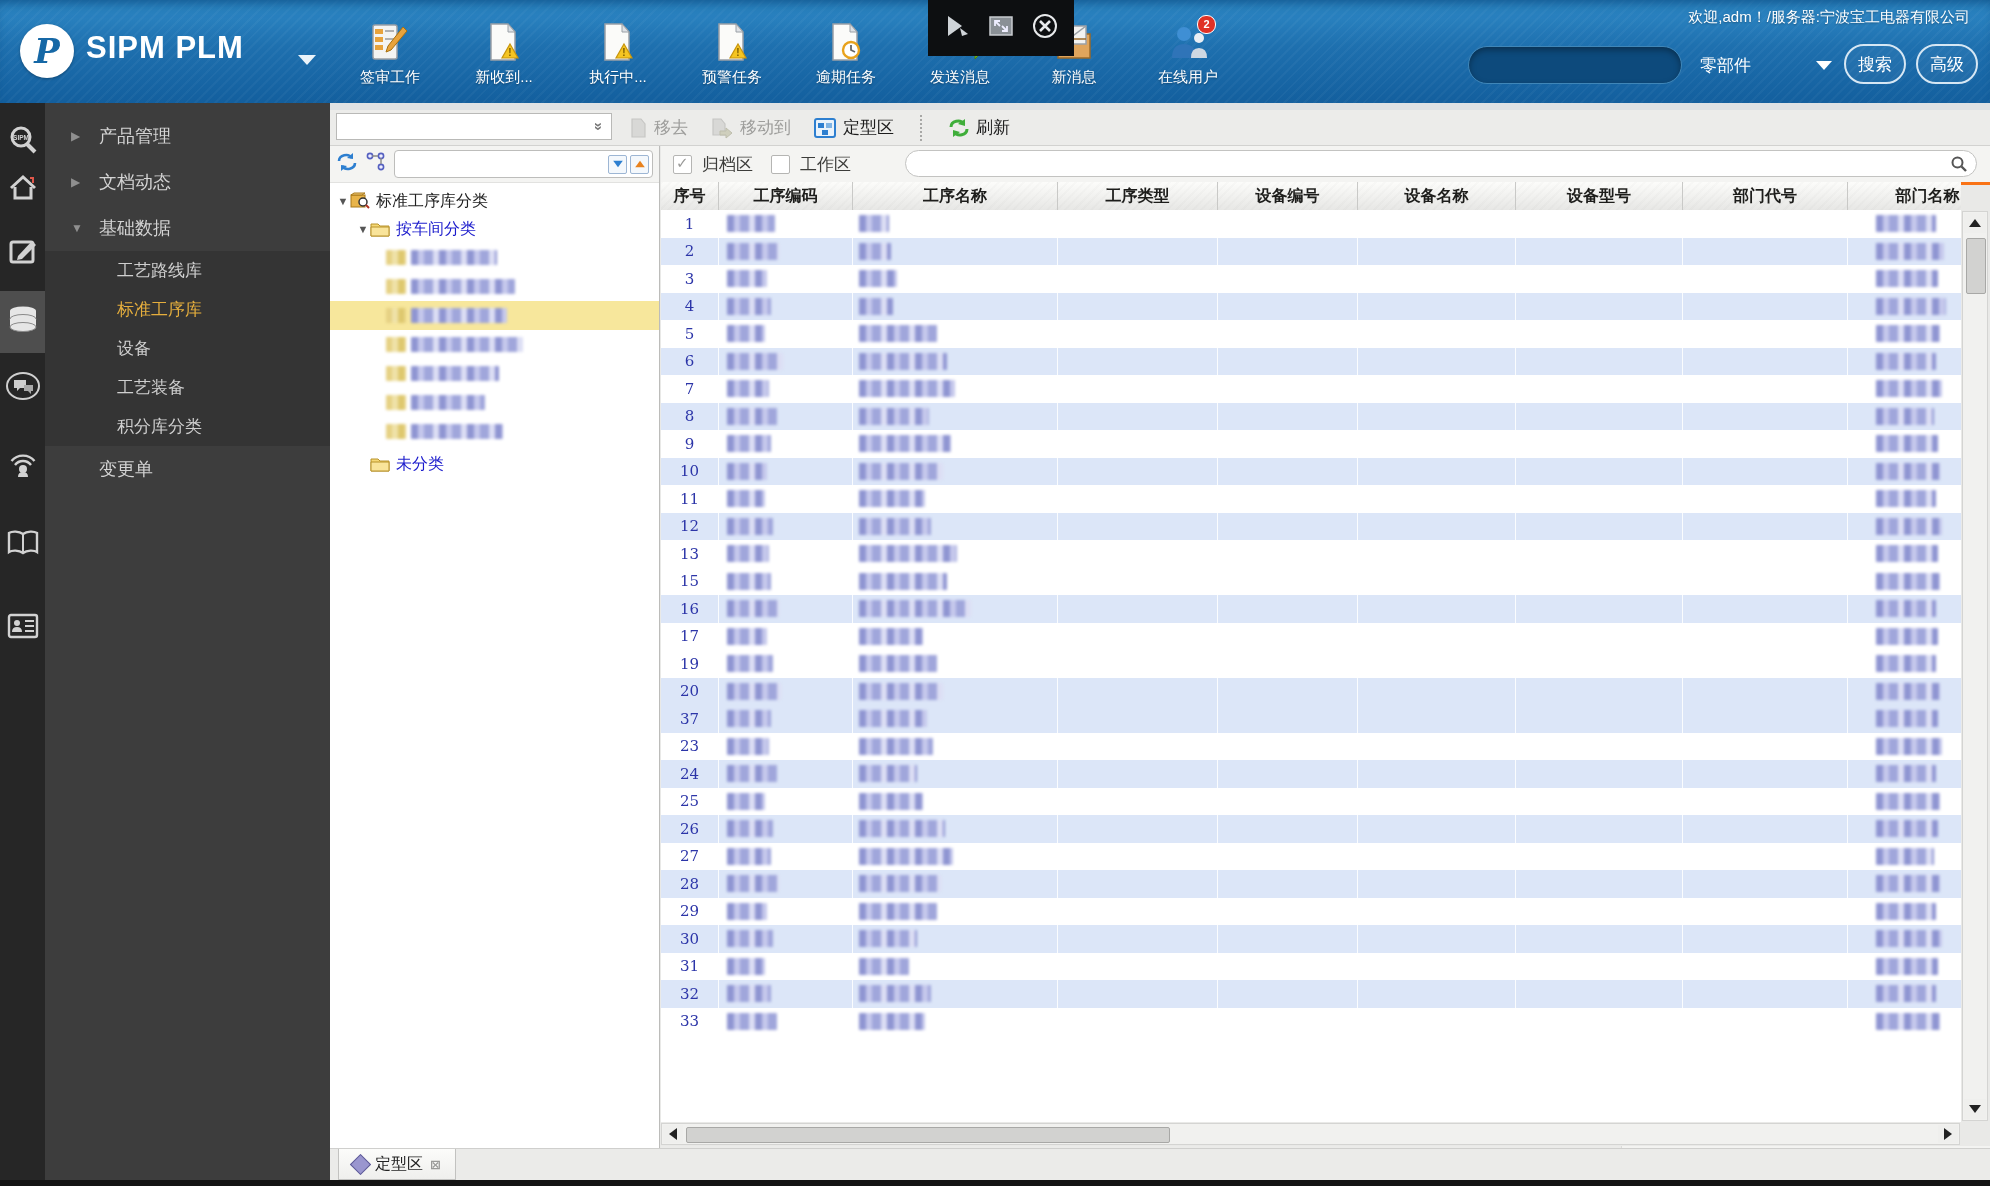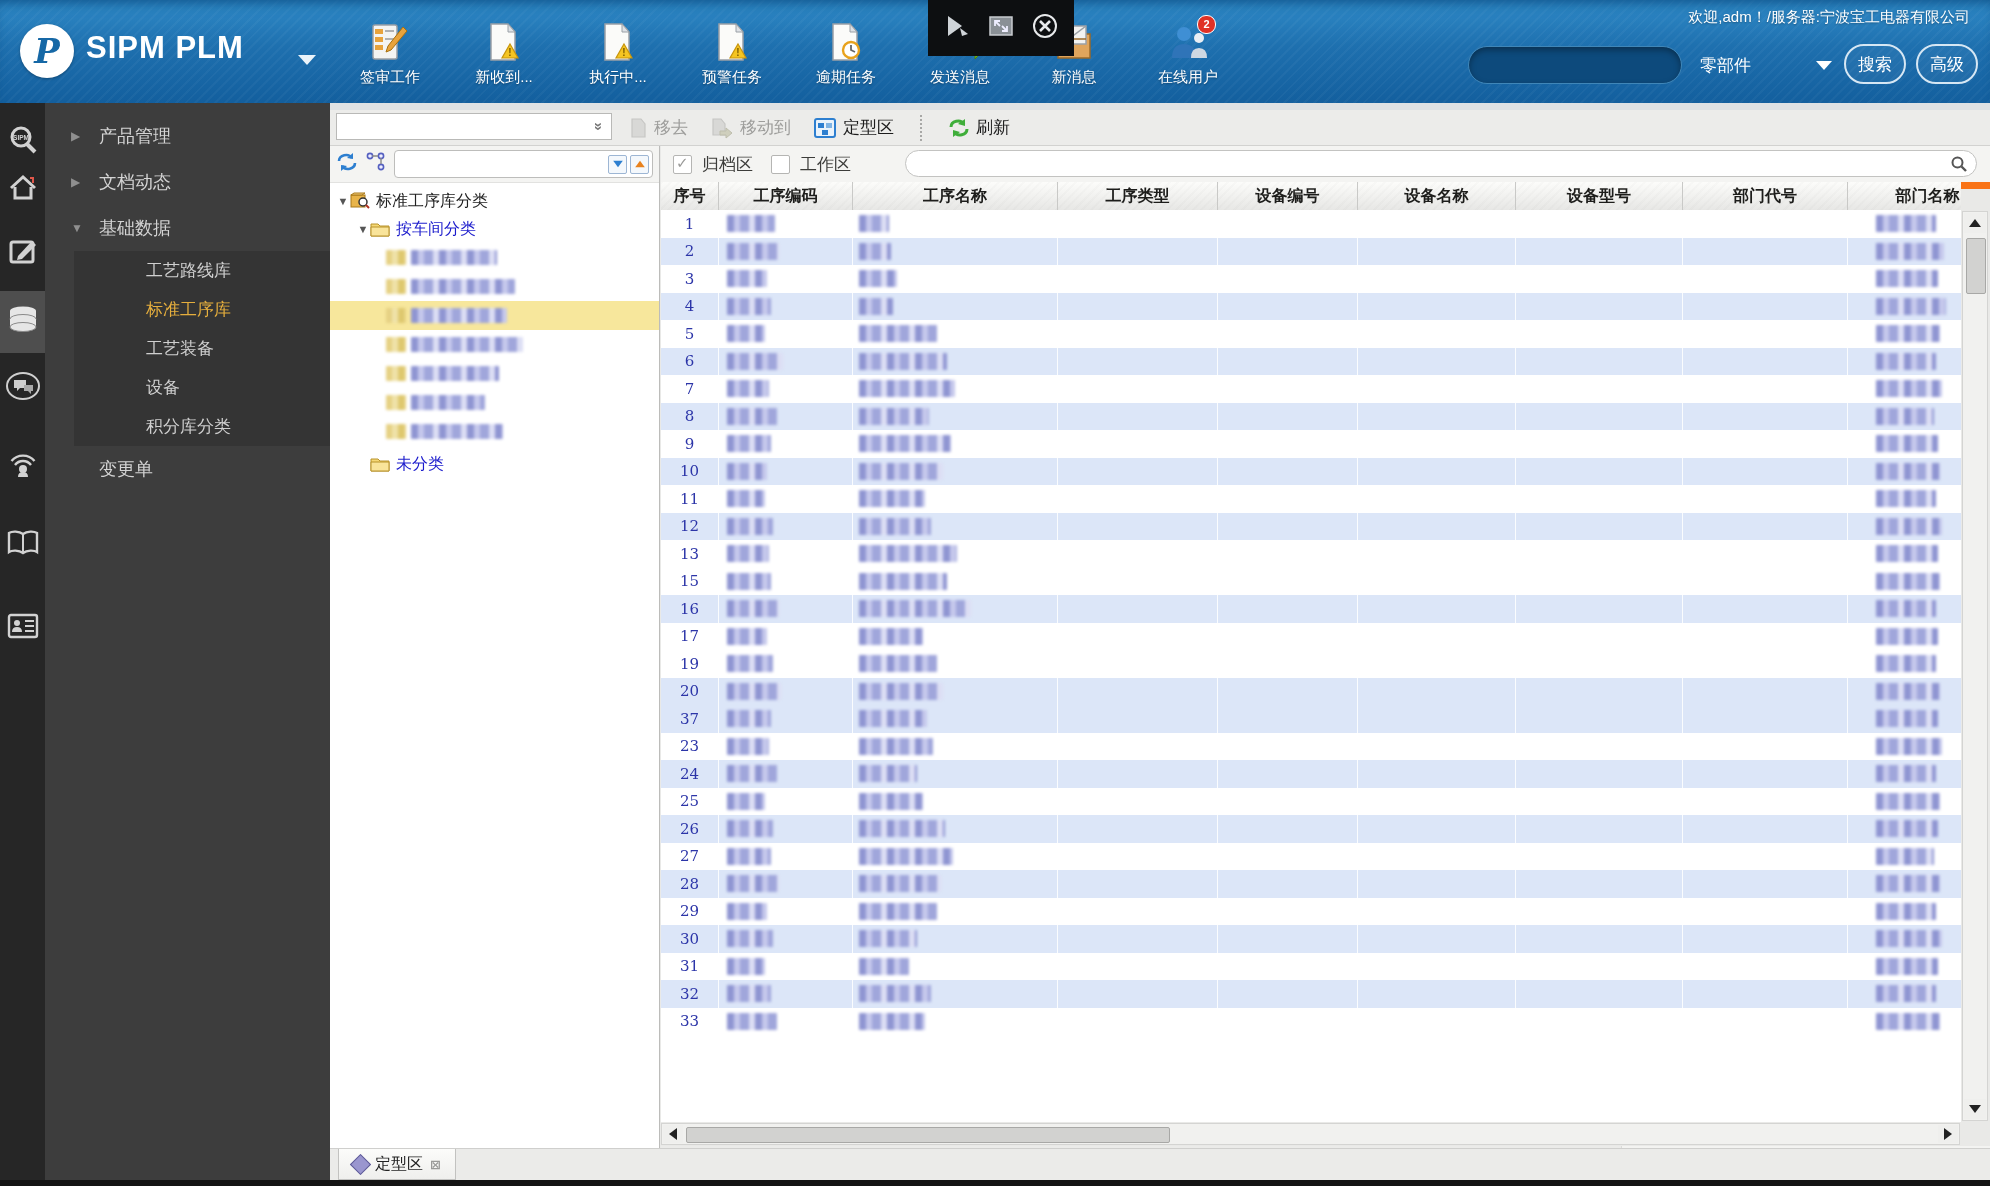--- a/index.html
+++ b/index.html
@@ -36,21 +36,21 @@
 
   
   .rail{position:absolute;left:0;top:103px;width:45px;height:1077px;background:#262626;}
   .rail-item{position:absolute;left:0;width:45px;height:52px;display:flex;align-items:center;justify-content:center;cursor:pointer;}
   .rail-item.sel{background:#4e4e4e;height:62px;}
 
   
   .nav{position:absolute;left:45px;top:103px;width:285px;height:1077px;background:#3d3d3d;}
   .nav-item{height:46px;display:flex;align-items:center;color:#d4d4d4;font-size:18px;cursor:pointer;}
   .nav-item .tri{width:12px;margin-left:26px;margin-right:16px;color:#8f8f8f;font-size:12px;}
-  .nav-sub-block{background:#343434;padding:0;margin-left:29px;}
+  .nav-sub-block{background:#343434;padding:0;}
   .nav-sub{height:39px;display:flex;align-items:center;padding-left:72px;color:#cfcfcf;font-size:17px;cursor:pointer;}
   .nav-sub.sel{color:#e5ae3d;}
 
   
   .strip1{position:absolute;left:330px;top:110px;width:1660px;height:35px;background:#ececea;border-bottom:1px solid #d2d2d0;}
   .tree-dd{position:absolute;left:6px;top:3px;width:276px;height:27px;background:#fff;border:1px solid #b9b9b7;box-sizing:border-box;cursor:pointer;}
   .tree-dd .dd-chev{position:absolute;right:8px;top:4px;color:#777;font-size:15px;font-weight:bold;transform:rotate(90deg);}
   .ptb{position:absolute;left:292px;top:0;height:35px;display:flex;align-items:center;gap:10px;}
   .ptb-btn{display:flex;align-items:center;gap:6px;font-size:17px;padding:0 6px;height:30px;cursor:pointer;}
   .ptb-btn.disabled{color:#9d9d9b;cursor:default;}
@@ -72,21 +72,21 @@
     background:repeating-linear-gradient(90deg,#8f95d2 0 7px,#c5c8ec 7px 13px,#a0a6db 13px 22px,#dcdef4 22px 28px);}
   .redact-y{filter:blur(1.6px);border-radius:1px;
     background:repeating-linear-gradient(90deg,#e6d184 0 6px,#efe2a8 6px 12px,#dec86e 12px 18px);}
   .tab-strip{position:absolute;left:330px;top:1148px;width:1660px;height:32px;background:#ebebe9;border-top:1px solid #cfcfcd;}
   .bottom-tab{position:absolute;left:8px;top:0px;height:31px;width:118px;background:linear-gradient(#fcfcfa,#efefed);
     border:1px solid #c2c2c0;border-top:none;box-sizing:border-box;display:flex;align-items:center;justify-content:center;gap:7px;font-size:16px;color:#222;cursor:pointer;}
   .diamond{width:13px;height:13px;background:#9a96cf;border:1px solid #5d5a96;transform:rotate(45deg);}
   .tab-x{color:#9a9a98;font-size:13px;font-weight:bold;cursor:pointer;}
 
   
-  .strip2{position:absolute;left:661px;top:146px;width:1329px;height:36px;background:#f4f4f2;border-bottom:7px solid #f97316;}
+  .strip2{position:absolute;left:661px;top:146px;width:1329px;height:36px;background:#f4f4f2;border-bottom:3px solid #f97316;}
   .chk-row{position:absolute;left:12px;top:0;height:36px;display:flex;align-items:center;gap:10px;}
   .chk{width:17px;height:17px;border:1px solid #b5b5b3;background:#fff;border-radius:2px;position:relative;cursor:pointer;}
   .chk.on:after{content:"✓";position:absolute;left:2px;top:-2px;color:#9a9a98;font-size:15px;font-weight:bold;}
   .chk-label{font-size:17px;color:#3c3c3a;margin-right:8px;}
   .flt-input{position:absolute;left:244px;top:4px;width:1072px;height:27px;border:1px solid #c3c3c1;border-radius:14px;background:#fff;box-sizing:border-box;}
   .flt-mag{position:absolute;right:8px;top:4px;}
 
   
   .thead{position:absolute;left:661px;top:182px;width:1300px;height:28px;display:flex;overflow:hidden;
     background:linear-gradient(#fcfcfa,#e7e7e5);border-bottom:1px solid #c6c6c4;}
@@ -305,24 +305,24 @@
                  <span>基础数据</span>
       </div>
       <div class="nav-sub-block">
         <div class="nav-sub">
           <span>工艺路线库</span>
         </div>
         <div class="nav-sub sel">
           <span>标准工序库</span>
         </div>
         <div class="nav-sub">
+          <span>设备</span>
+        </div>
+        <div class="nav-sub">
           <span>工艺装备</span>
-        </div>
-        <div class="nav-sub">
-          <span>设备</span>
         </div>
         <div class="nav-sub">
           <span>积分库分类</span>
         </div>
       </div>
       <div class="nav-item">
         <span class="tri"></span>
                  <span>变更单</span>
       </div>
     </div>

